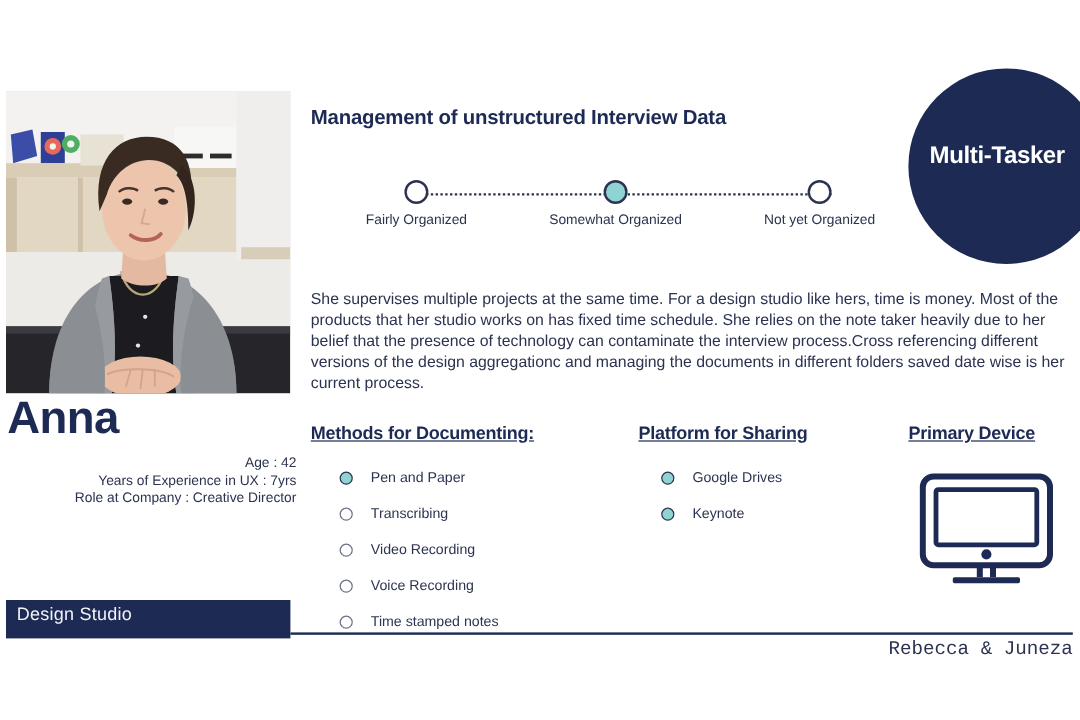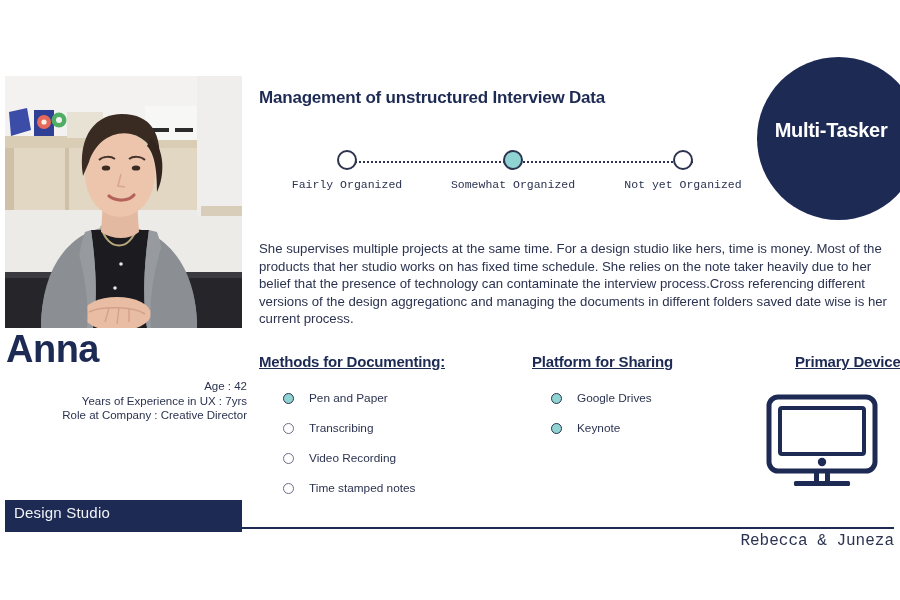--- a/index.html
+++ b/index.html
@@ -102,21 +102,20 @@
     letter-spacing: -0.2px;
   }
 
   
   #slider {
     position: absolute;
     left: 259px;
     top: 150px;
     width: 500px;
     height: 50px;
-    font-family: Liberation Mono, monospace;
   }
   .slider-track {
     position: absolute;
     left: 88px;
     top: 11px;
     width: 346px;
     height: 0;
     border-top: 2px dotted #2b3350;
   }
   .slider-node {
@@ -154,21 +153,21 @@
     position: absolute;
     font-size: 15px;
     font-weight: bold;
     color: #1d2a54;
     letter-spacing: -0.2px;
     white-space: nowrap;
     text-decoration: underline;
   }
   #head-methods  { left: 259px; top: 353px; }
   #head-platform { left: 532px; top: 353px; }
-  #head-device   { left: 795px; top: 353px; }
+  #head-device   { left: 757px; top: 353px; }
 
   .opt-list {
     position: absolute;
     list-style: none;
     margin: 8px;
     padding: 0;
   }
   #list-methods  { left: 275px; top: 384px; }
   #list-platform { left: 543px; top: 384px; }
 
@@ -346,20 +345,24 @@
     <li class="opt-item">
       <span class="opt-dot"></span>
       <span class="opt-text">Transcribing</span>
     </li>
     <li class="opt-item">
       <span class="opt-dot"></span>
       <span class="opt-text">Video Recording</span>
     </li>
     <li class="opt-item">
       <span class="opt-dot"></span>
+      <span class="opt-text">Voice Recording</span>
+    </li>
+    <li class="opt-item">
+      <span class="opt-dot"></span>
       <span class="opt-text">Time stamped notes</span>
     </li>
   </ul>
 
   <ul class="opt-list" id="list-platform">
     <li class="opt-item">
       <span class="opt-dot filled"></span>
       <span class="opt-text">Google Drives</span>
     </li>
     <li class="opt-item">

